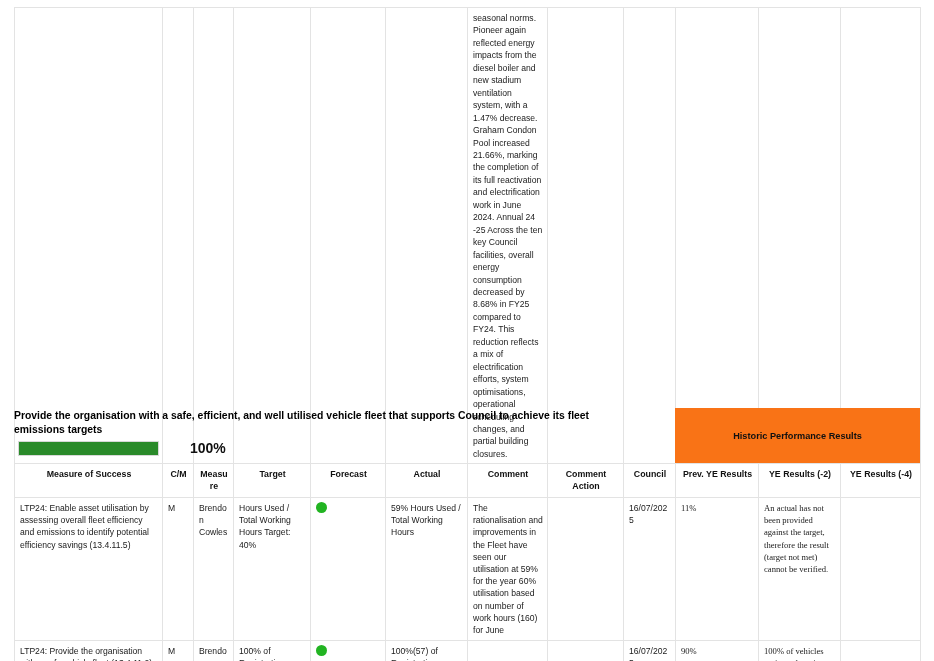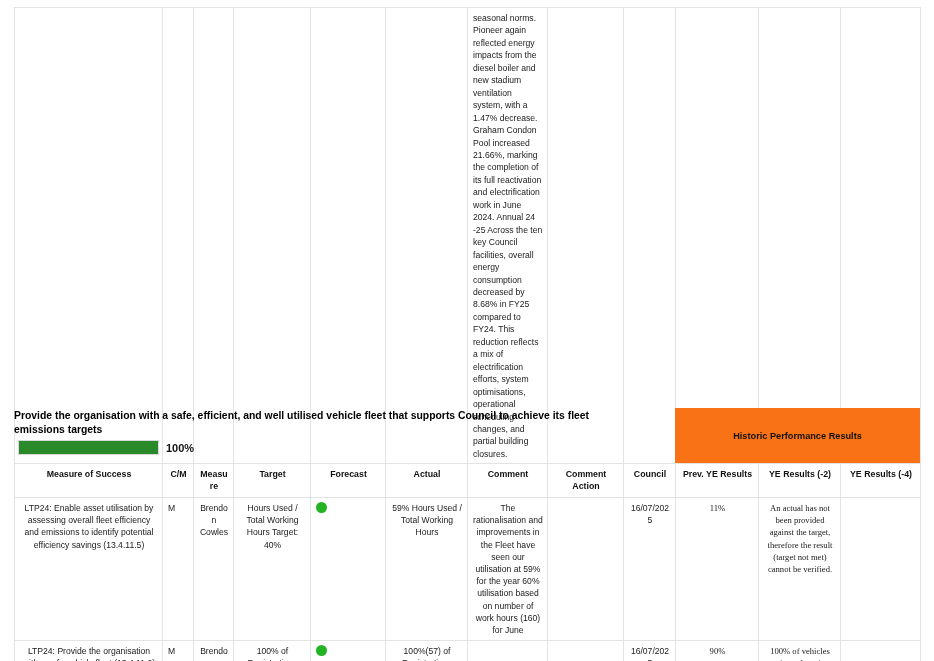--- a/index.html
+++ b/index.html
@@ -85,23 +85,24 @@
     border: 1px solid #d8d8d8;
     box-sizing: border-box;
     position: relative;
     overflow: hidden;
   }
   .progress-fill {
     height: 100%;
     background: #2a8a2a;
   }
   .progress-label {
-    font-size: 11px;
+    font-size: 14px;
     font-weight: bold;
     color: #111111;
+    margin-left: 24px;
   }
 
   
   .historic-banner {
     position: absolute;
     left: 675px;
     top: 408px;
     width: 245px;
     height: 55px;
     background: #f97316;
@@ -125,21 +126,21 @@
   .lower-table-wrap th {
     font-size: 8.8px;
     font-weight: bold;
     text-align: center;
     vertical-align: middle;
     height: 19px;
     padding: 2px 4px 2px 5px;
     background: #ffffff;
     color: #111111;
   }
-  .lower-table-wrap td { font-size: 8.6px; text-align: center; }
+  .lower-table-wrap td { font-size: 8.6px; }
   .row-1 td { height: 84px; }
   .row-2 td { height: 53px; }
 
   td.center { text-align: left; }
   td.forecast-cell {
     text-align: left;
     padding-top: 9px;
     padding-left: 22px;
   }
   .status-dot {

